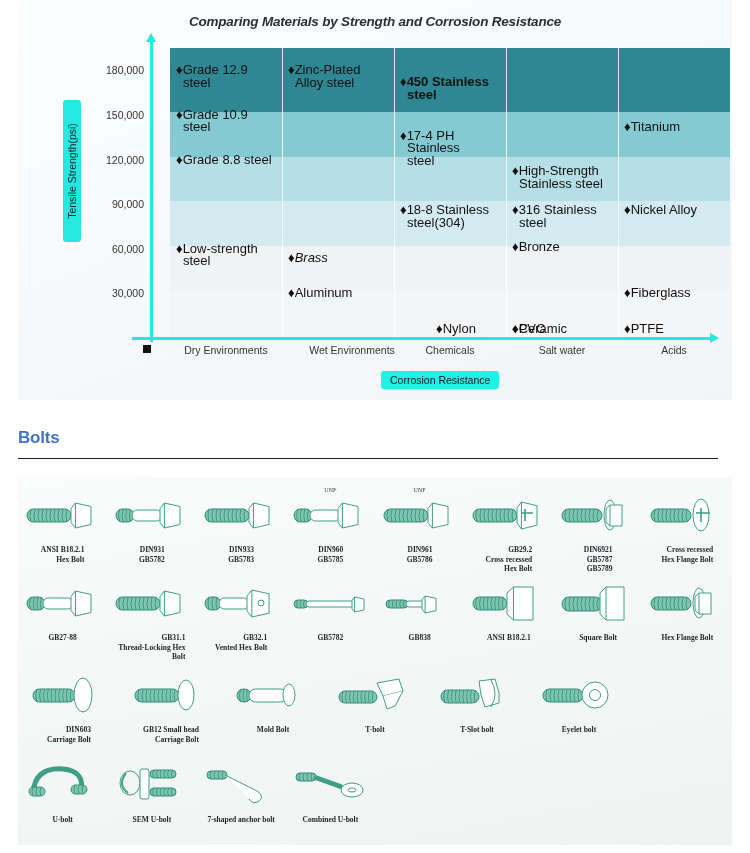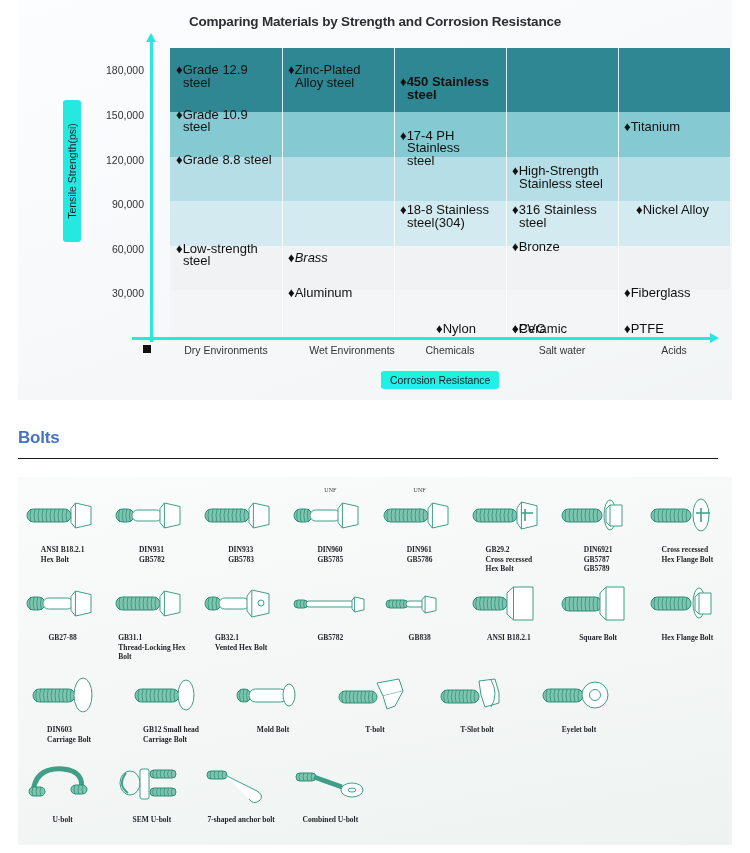--- a/index.html
+++ b/index.html
@@ -15,20 +15,21 @@
   #chart-panel {
     position: absolute; left: 18px; top: 0px;
     width: 714px; height: 400px;
     background: linear-gradient(160deg,#fcfdfe 0%, #f7f9fa 45%, #f2f5f6 100%);
   }
   #chart-title {
     position: absolute; left: 0; top: 14px; width: 714px;
     text-align: center;
     font-size: 13.5px; font-weight: bold; color: #2b2f33;
     letter-spacing: -0.2px;
+    font-style: italic;
   }
 
   
   #plot {
     position: absolute;
     left: 152px;   
     top: 48px;
     width: 560px;
     height: 290px;
   }
@@ -150,21 +151,21 @@
   }
   .bolt-cap {
     position: absolute; top: 0; left: 50%;
     transform: translateX(-50%);
     font-size: 6px; color: #444;
     font-family: "Liberation Serif", serif;
   }
   .bolt-label {
     margin-top: 2px;
     font-size: 7.5px; line-height: 9.5px;
-    text-align: left; color: #23262a;
+    text-align: right; color: #23262a;
     font-family: "Liberation Serif", serif;
     font-weight: bold;
     white-space: pre-line;
   }
 </style>
 </head>
 <body>
 
 <div id="chart-panel">
   <div id="chart-title">Comparing Materials by Strength and Corrosion Resistance</div>
@@ -217,21 +218,21 @@
     <div class="point" style="left: 624px; top: 120.821px; max-width: 102px;">♦Titanium</div>
     <div class="point" style="left: 400px; top: 129.744px; max-width: 102px;">♦17-4 PH Stainless
 steel</div>
     <div class="point" style="left: 176px; top: 153.538px; max-width: 102px;">♦Grade 8.8 steel</div>
     <div class="point" style="left: 512px; top: 165.436px; max-width: 102px;">♦High-Strength
 Stainless steel</div>
     <div class="point" style="left: 400px; top: 204.103px; max-width: 102px;">♦18-8 Stainless
 steel(304)</div>
     <div class="point" style="left: 512px; top: 204.103px; max-width: 102px;">♦316 Stainless
 steel</div>
-    <div class="point" style="left: 624px; top: 204.103px; max-width: 102px; margin-left: 12px;">♦Nickel Alloy</div>
+    <div class="point" style="left: 624px; top: 204.103px; max-width: 102px;">♦Nickel Alloy</div>
     <div class="point" style="left: 512px; top: 224.923px; max-width: 102px; margin-top: 16px;">♦Bronze</div>
     <div class="point" style="left: 176px; top: 242.769px; max-width: 102px;">♦Low-strength
 steel</div>
     <div class="point" style="left: 288px; top: 251.692px; max-width: 102px; font-style: italic;">♦Brass</div>
     <div class="point" style="left: 288px; top: 287.385px; max-width: 102px;">♦Aluminum</div>
     <div class="point" style="left: 624px; top: 287.385px; max-width: 102px;">♦Fiberglass</div>
     <div class="point" style="left: 408px; top: 323.077px; max-width: 102px; margin-left: 28px;">♦Nylon</div>
     <div class="point" style="left: 512px; top: 323.077px; max-width: 102px;">♦Ceramic</div>
     <div class="point" style="left: 512px; top: 323.077px; max-width: 102px;">♦PVC</div>
     <div class="point" style="left: 624px; top: 323.077px; max-width: 102px;">♦PTFE</div>

